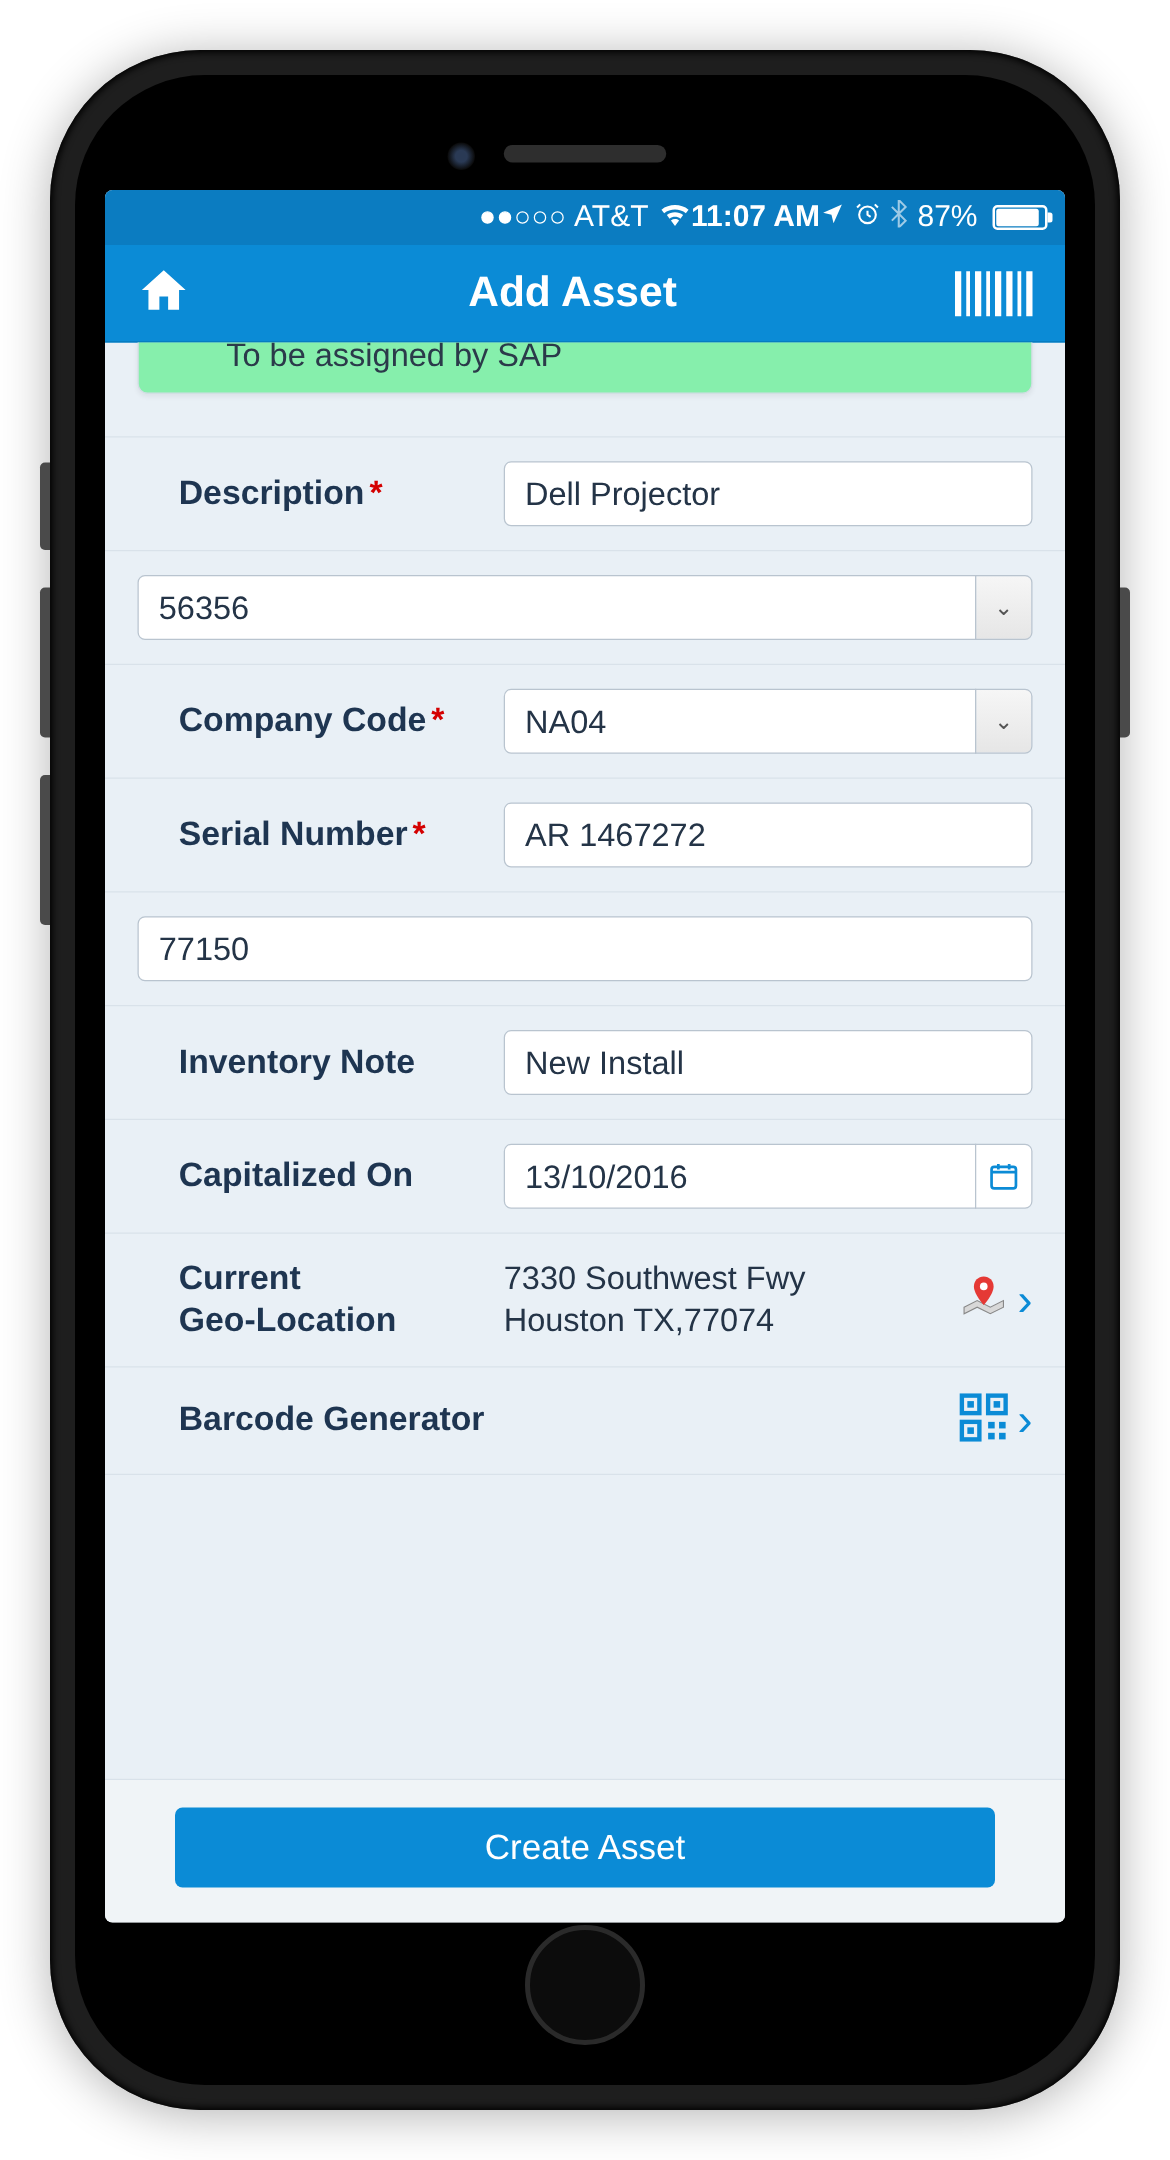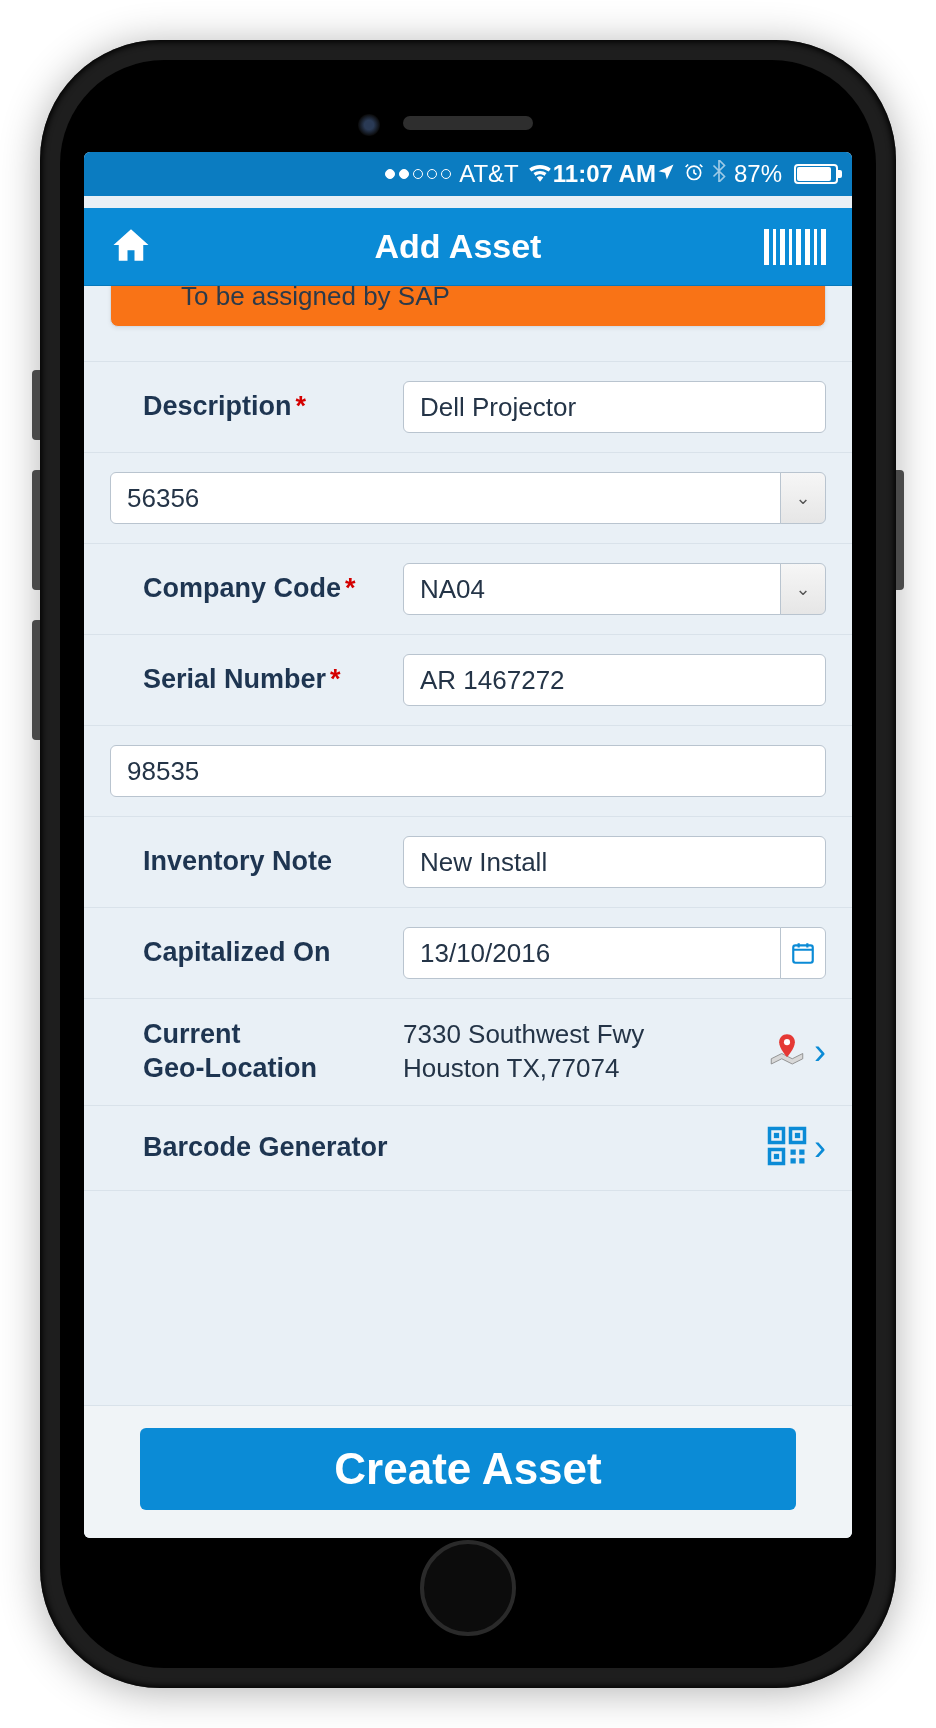--- a/index.html
+++ b/index.html
@@ -69,32 +69,31 @@
   
   .nav-header{
     height:78px;
     background:#0b8bd6;
     color:#fff;
     display:flex;
     align-items:center;
     justify-content:space-between;
     padding:0 26px;
     border-bottom:1px solid #0678bb;
-    margin-top:12px;
   }
   .nav-title{font-size:34px;font-weight:700;}
   .home-icon svg{width:42px;height:42px;fill:#fff;}
   .barcode-icon{display:flex;gap:4px;}
   .barcode-icon span{width:5px;height:36px;background:#fff;}
   .barcode-icon span.thin{width:3px;}
   
   .content{flex:1;overflow:hidden;position:relative;}
   .sap-card{
     margin:0 26px 0 26px;
-    background:#f97316;
+    background:#86efac;
     border:1px solid #d4dde6;
     border-radius:0 0 8px 8px;
     padding:0px 26px 14px 70px;
     color:#2b3a4a;
     font-size:26px;
     box-shadow:0 2px 4px rgba(0,0,0,.06);
     position:relative;
     top:-6px;
   }
   .form{margin-top:28px;}
@@ -155,22 +154,22 @@
     background:#f0f4f7;
     padding:22px 56px 28px;
     border-top:1px solid #d9e2ea;
   }
   .create-btn{
     width:100%;
     background:#0b8bd6;
     color:#fff;
     border:none;
     border-radius:6px;
-    font-size:44px;
-    font-weight:700;
+    font-size:28px;
+    font-weight:400;
     padding:16px 0;
     cursor:pointer;
   }
 </style>
 </head>
 <body>
 
 <div class="device">
   <div class="side-btn sb1"></div>
   <div class="side-btn sb2"></div>
@@ -286,21 +285,21 @@
             <div class="val-wrap">
               <div class="input-box">
                   <span>AR 1467272</span>
                 </div>
             </div>
           </div>
 
           <div class="row">
             <div class="val-wrap">
               <div class="input-box">
-                  <span>98535</span>
+                  <span>77150</span>
                 </div>
             </div>
           </div>
 
           <div class="row">
             <div class="label"><span>Inventory Note</span></div>
             <div class="val-wrap">
               <div class="input-box">
                   <span>New Install</span>
                 </div>

